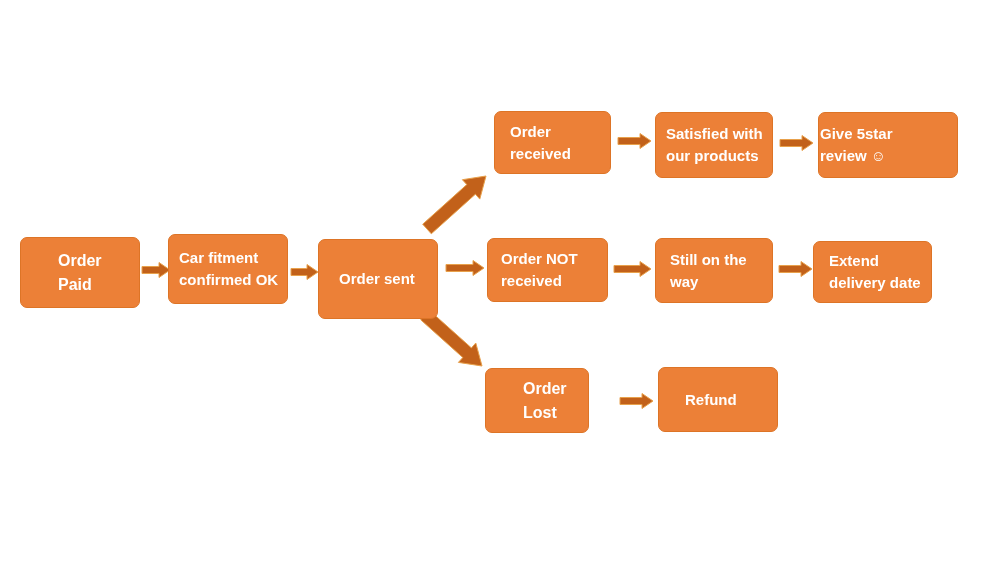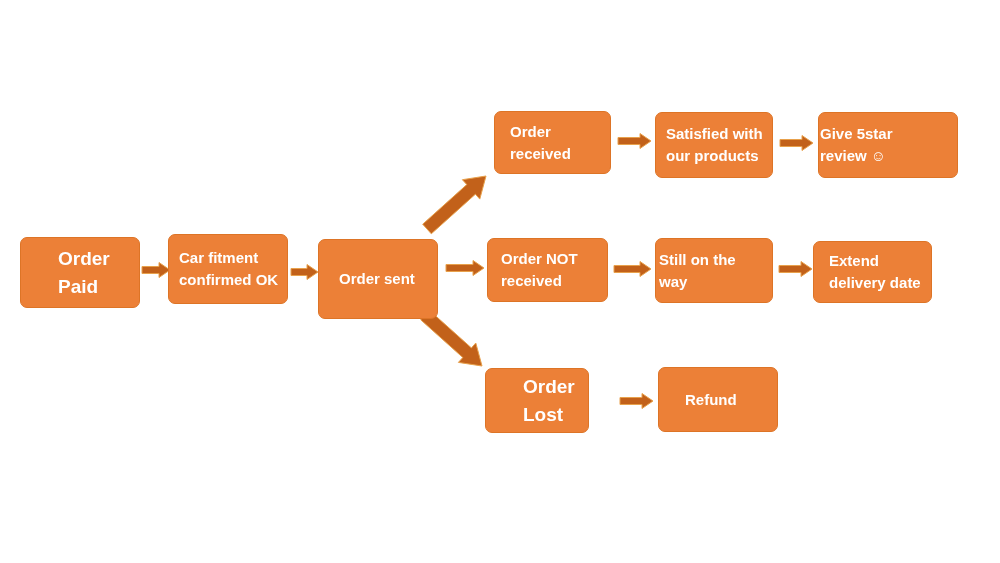--- a/index.html
+++ b/index.html
@@ -19,31 +19,31 @@
     color: #ffffff;
     font-weight: bold;
     font-size: 15px;
     line-height: 1.45;
     display: flex;
     align-items: center;
     box-sizing: border-box;
     padding: 0 8px 0 13px;
   }
   .node .lbl { white-space: pre-wrap; }
-  .big { font-size: 19px; padding-left: 37px; }
+  .big { font-size: 16px; padding-left: 37px; }
 
   
   .n-order-paid        { left: 20px;  top: 237px; width: 120px; height: 71px; }
   .n-car-fitment       { left: 168px; top: 234px; width: 120px; height: 70px; padding-left: 10px; }
   .n-order-sent        { left: 318px; top: 239px; width: 120px; height: 80px; padding-left: 20px; }
   .n-order-received    { left: 494px; top: 111px; width: 117px; height: 63px; padding-left: 15px; }
   .n-satisfied         { left: 655px; top: 112px; width: 118px; height: 66px; padding-left: 10px; }
   .n-give-5star        { left: 818px; top: 112px; width: 140px; height: 66px; padding-left: 1px; }
   .n-order-not-received{ left: 487px; top: 238px; width: 121px; height: 64px; }
-  .n-still-on-the-way  { left: 655px; top: 238px; width: 118px; height: 65px; padding-left: 3px; }
+  .n-still-on-the-way  { left: 655px; top: 238px; width: 118px; height: 65px; padding-left: 14px; }
   .n-extend-delivery   { left: 813px; top: 241px; width: 119px; height: 62px; padding-left: 15px; }
   .n-order-lost        { left: 485px; top: 368px; width: 104px; height: 65px; }
   .n-refund            { left: 658px; top: 367px; width: 120px; height: 65px; padding-left: 26px; }
 
   .arrow-layer {
     position: absolute;
     left: 0; top: 0;
     width: 1000px; height: 563px;
     pointer-events: none;
   }

